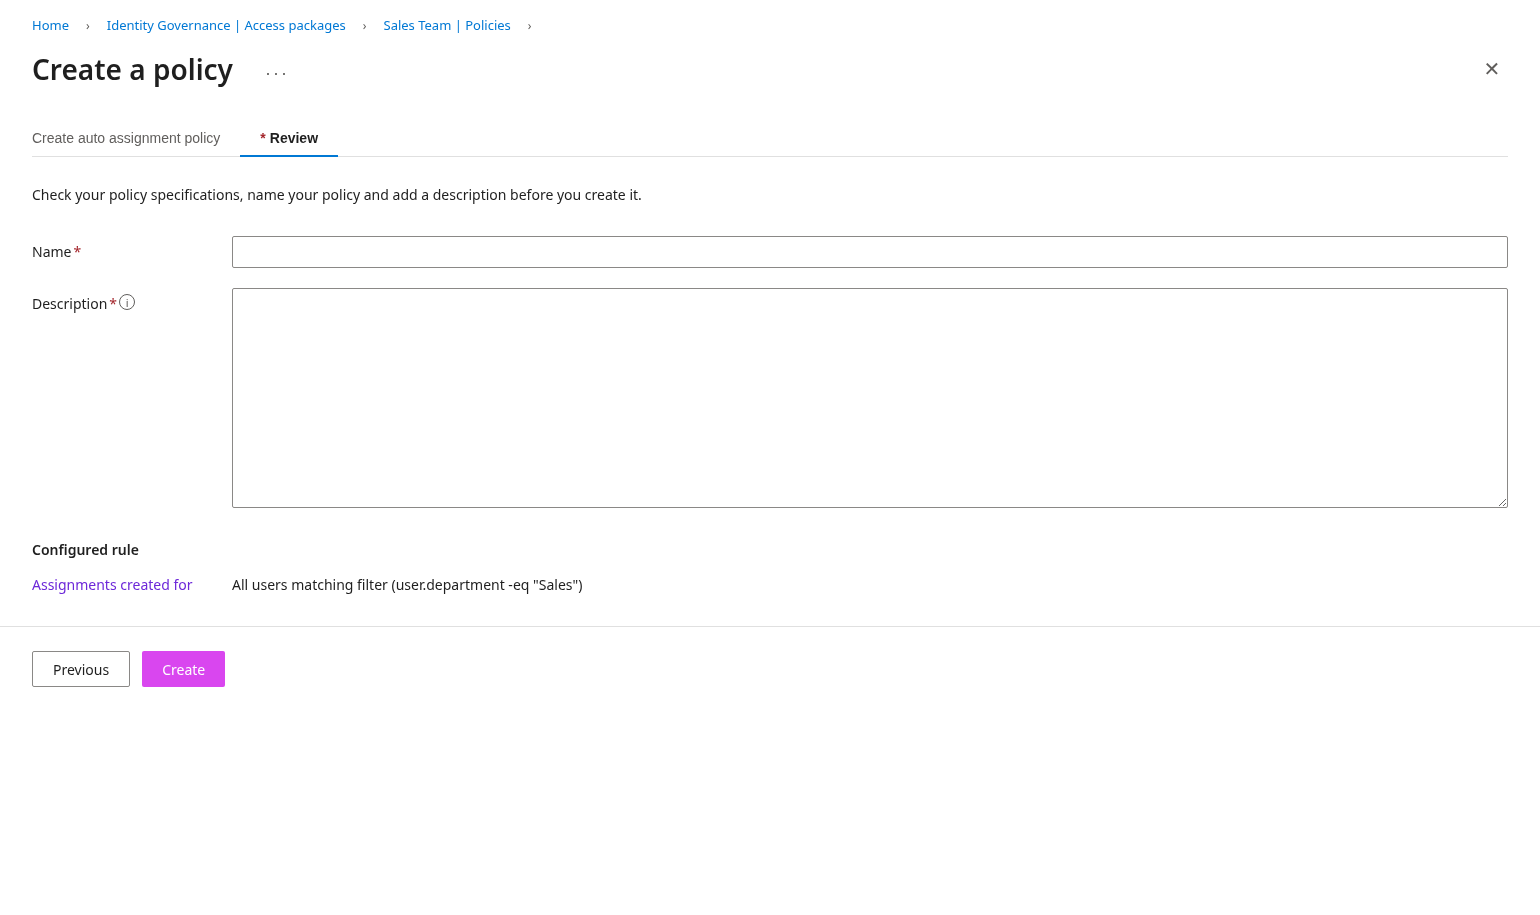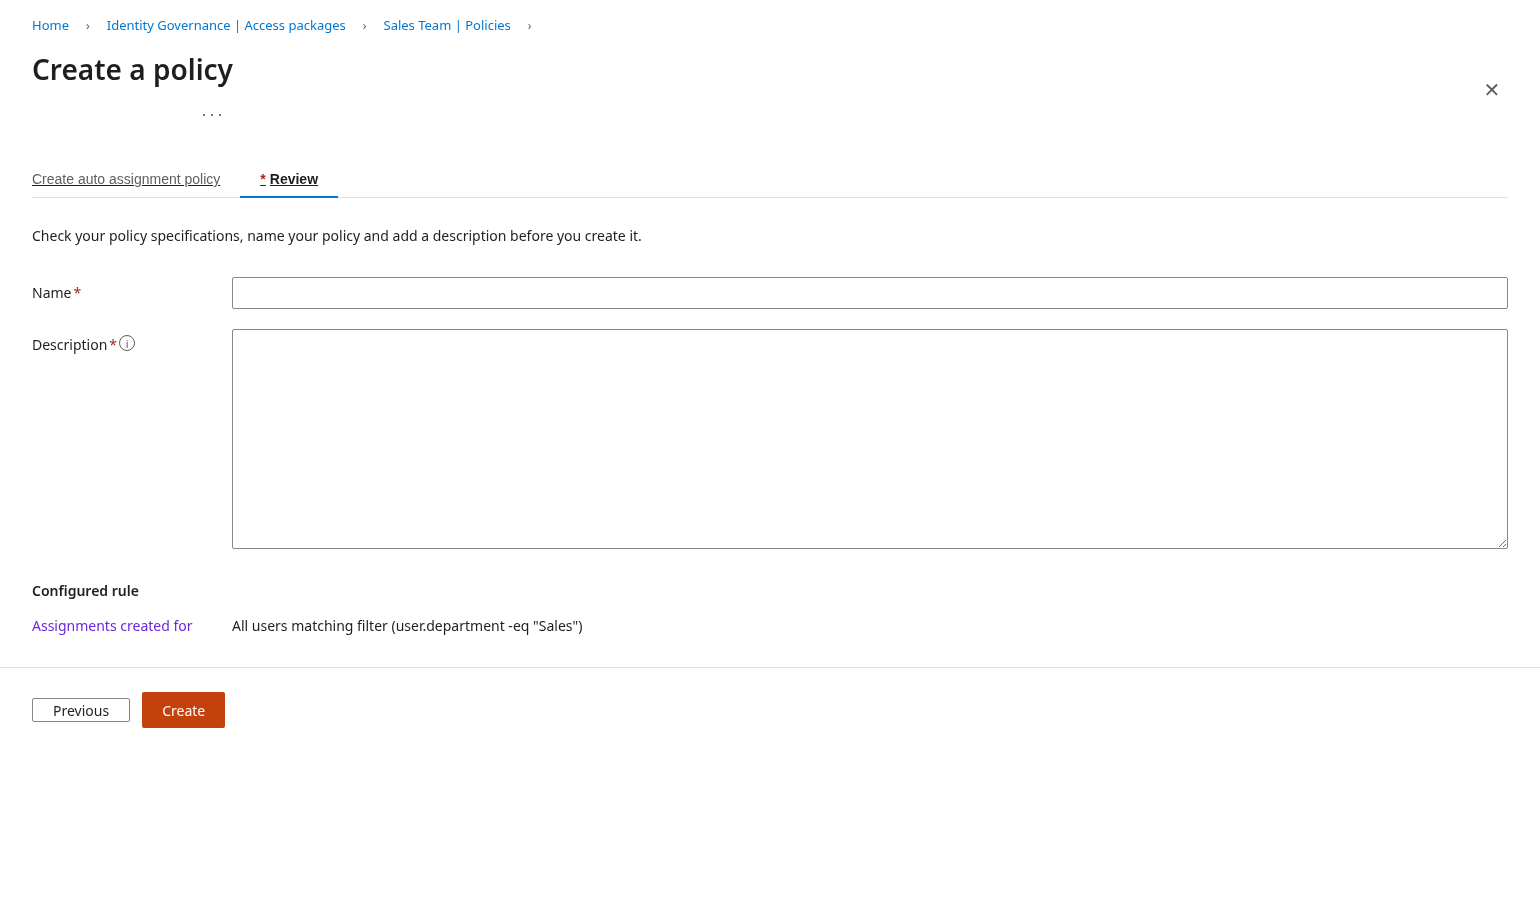--- a/index.html
+++ b/index.html
@@ -48,22 +48,21 @@
     .page-header {
       display: flex;
       align-items: center;
       justify-content: space-between;
       margin-bottom: 32px;
     }
 
     .page-header-left {
       display: flex;
       align-items: flex-end;
-      gap: 12px;
-      flex-direction: column;
+      gap: 24px;
     }
 
     .page-title {
       font-size: 28px;
       font-weight: 600;
       color: #1f1f1f;
     }
 
     .more-options {
       font-size: 18px;
@@ -91,21 +90,20 @@
       height: 32px;
     }
 
     
     .tabs {
       display: flex;
       align-items: center;
       gap: 0;
       border-bottom: 1px solid #e0e0e0;
       margin-bottom: 28px;
-      text-decoration: underline;
     }
 
     .tab {
       padding: 10px 20px;
       font-size: 14px;
       cursor: pointer;
       border: none;
       background: transparent;
       color: #605e5c;
       position: relative;
@@ -241,38 +239,38 @@
 
     .footer-actions {
       display: flex;
       align-items: center;
       gap: 12px;
       padding-top: 24px;
       margin-top: 0;
     }
 
     .btn-previous {
-      height: 24px;
+      height: 36px;
       padding: 0 20px;
       border: 1px solid #8a8886;
       border-radius: 2px;
       background: #ffffff;
       color: #1f1f1f;
       font-size: 14px;
       font-family: inherit;
       cursor: pointer;
       font-weight: 400;
     }
 
     .btn-create {
       height: 36px;
       padding: 0 20px;
       border: none;
       border-radius: 2px;
-      background: #c2410c;
+      background: #d946ef;
       color: #ffffff;
       font-size: 14px;
       font-family: inherit;
       cursor: pointer;
       font-weight: 400;
     }
   </style>
 </head>
 <body>
 

